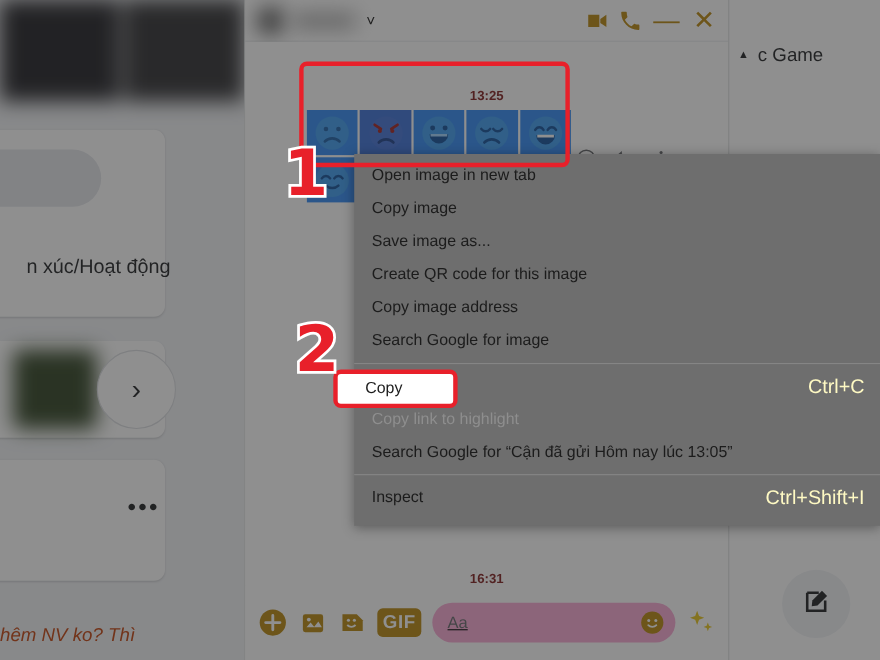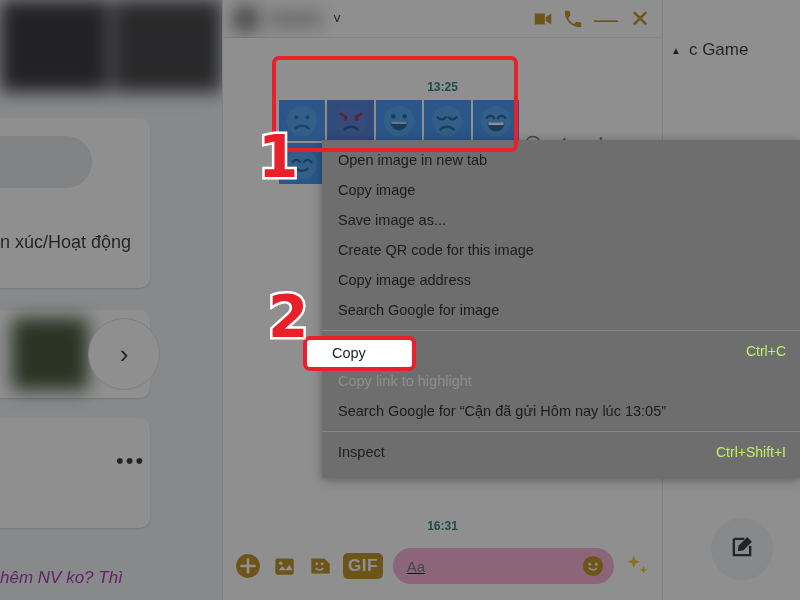--- a/index.html
+++ b/index.html
@@ -37,42 +37,42 @@
     background:#ffffff; border-radius:10px;
     box-shadow:0 1px 2px rgba(0,0,0,.15);
   }
   #sb-card1 { top:118px; height:170px; }
   #sb-pill {
     position:absolute; left:0; top:18px; width:152px; height:52px;
     background:#e4e6eb; border-radius:26px;
   }
   #sb-text1 {
     position:absolute; left:0; top:232px; width:210px;
-    font-size:18px; color:#1c1e21; white-space:nowrap;
+    font-size:18px; color:#1c1e21; white-space:nowrap;padding-left:24px;
   }
   #sb-card2 { top:310px; height:88px; }
   #sb-thumb {
     position:absolute; left:12px; top:318px;
     width:76px; height:72px; background:#2d4020; border-radius:6px;
   }
   #sb-chevbtn {
     position:absolute; left:88px; top:318px;
     width:72px; height:72px; border-radius:50%;
     border:1px solid #dcdee2; background:#fff;
     display:flex; align-items:center; justify-content:center;
     font-size:26px; color:#1c1e21;
   }
   #sb-card3 { top:418px; height:110px; }
   #sb-dots {
     position:absolute; left:116px; top:450px;
     font-size:22px; letter-spacing:2px; color:#1c1e21; line-height:1;
   }
   #sb-text2 {
     position:absolute; left:0; top:568px; width:222px;
-    font-size:17px; font-style:italic; color:#a21caf; white-space:nowrap;
+    font-size:17px; font-style:italic; color:#c2410c; white-space:nowrap;
   }
 
   
   #msgwin {
     width:440px; height:600px; flex:0 0 440px;
     background:#ffffff; display:flex; flex-direction:column;
     border-left:1px solid #dddfe2;
   }
   #msg-header {
     height:38px; flex:0 0 38px;
@@ -83,21 +83,21 @@
   #hdr-avatar { width:26px;height:26px;border-radius:50%;background:#5c5c5c;flex:0 0 26px; }
   #hdr-name { width:56px;height:12px;background:#9a9a9a;border-radius:3px; }
   #hdr-chev { font-size:14px; color:#111; margin-left:2px; }
   #hdr-spacer { flex:1; }
   .hdr-ic { color:#b8860b; display:flex; align-items:center; }
   #hdr-video svg, #hdr-call svg { width:22px;height:22px; }
   #hdr-min, #hdr-close { font-size:24px; line-height:1; padding:0 2px; }
 
   #msg-body { flex:1; position:relative; background:#fff; overflow:hidden; }
   .ts {
-    text-align:center; font-size:12px; color:#0f766e; font-weight:bold;
+    text-align:center; font-size:12px; color:#7f1d1d; font-weight:bold;
   }
   #ts1 { position:absolute; top:42px; left:0; right:0; }
   #ts2 { position:absolute; top:481px; left:0; right:0; }
 
   
   #emoji-image {
     position:absolute; left:56px; top:62px; width:240px; height:84px;
     background:#ffffff;
     display:grid;
     grid-template-columns: repeat(5, 1fr);
@@ -174,21 +174,21 @@
     box-shadow:0 2px 10px rgba(0,0,0,.35);
     font-size:14.5px; color:#1c1c1c;
     padding:5px 0;
   }
   .mi {
     height:30px; display:flex; align-items:center;
     padding:0 14px 0 16px;
     white-space:nowrap;
   }
   .mi .lbl { flex:1; }
-  .mi .accel { color:#bef264; font-size:14px; }
+  .mi .accel { color:#fef9c3; font-size:18px; }
   .mi.disabled .lbl { color:#8e8e8e; }
   .mi-sep { height:1px; background:#858585; margin:5px 0; }
 
   
   .annot-box {
     position:absolute;
     border:4px solid #e8202a; border-radius:7px;
     pointer-events:none;
   }
   #box-image { left:272px; top:56px; width:246px; height:96px; }

